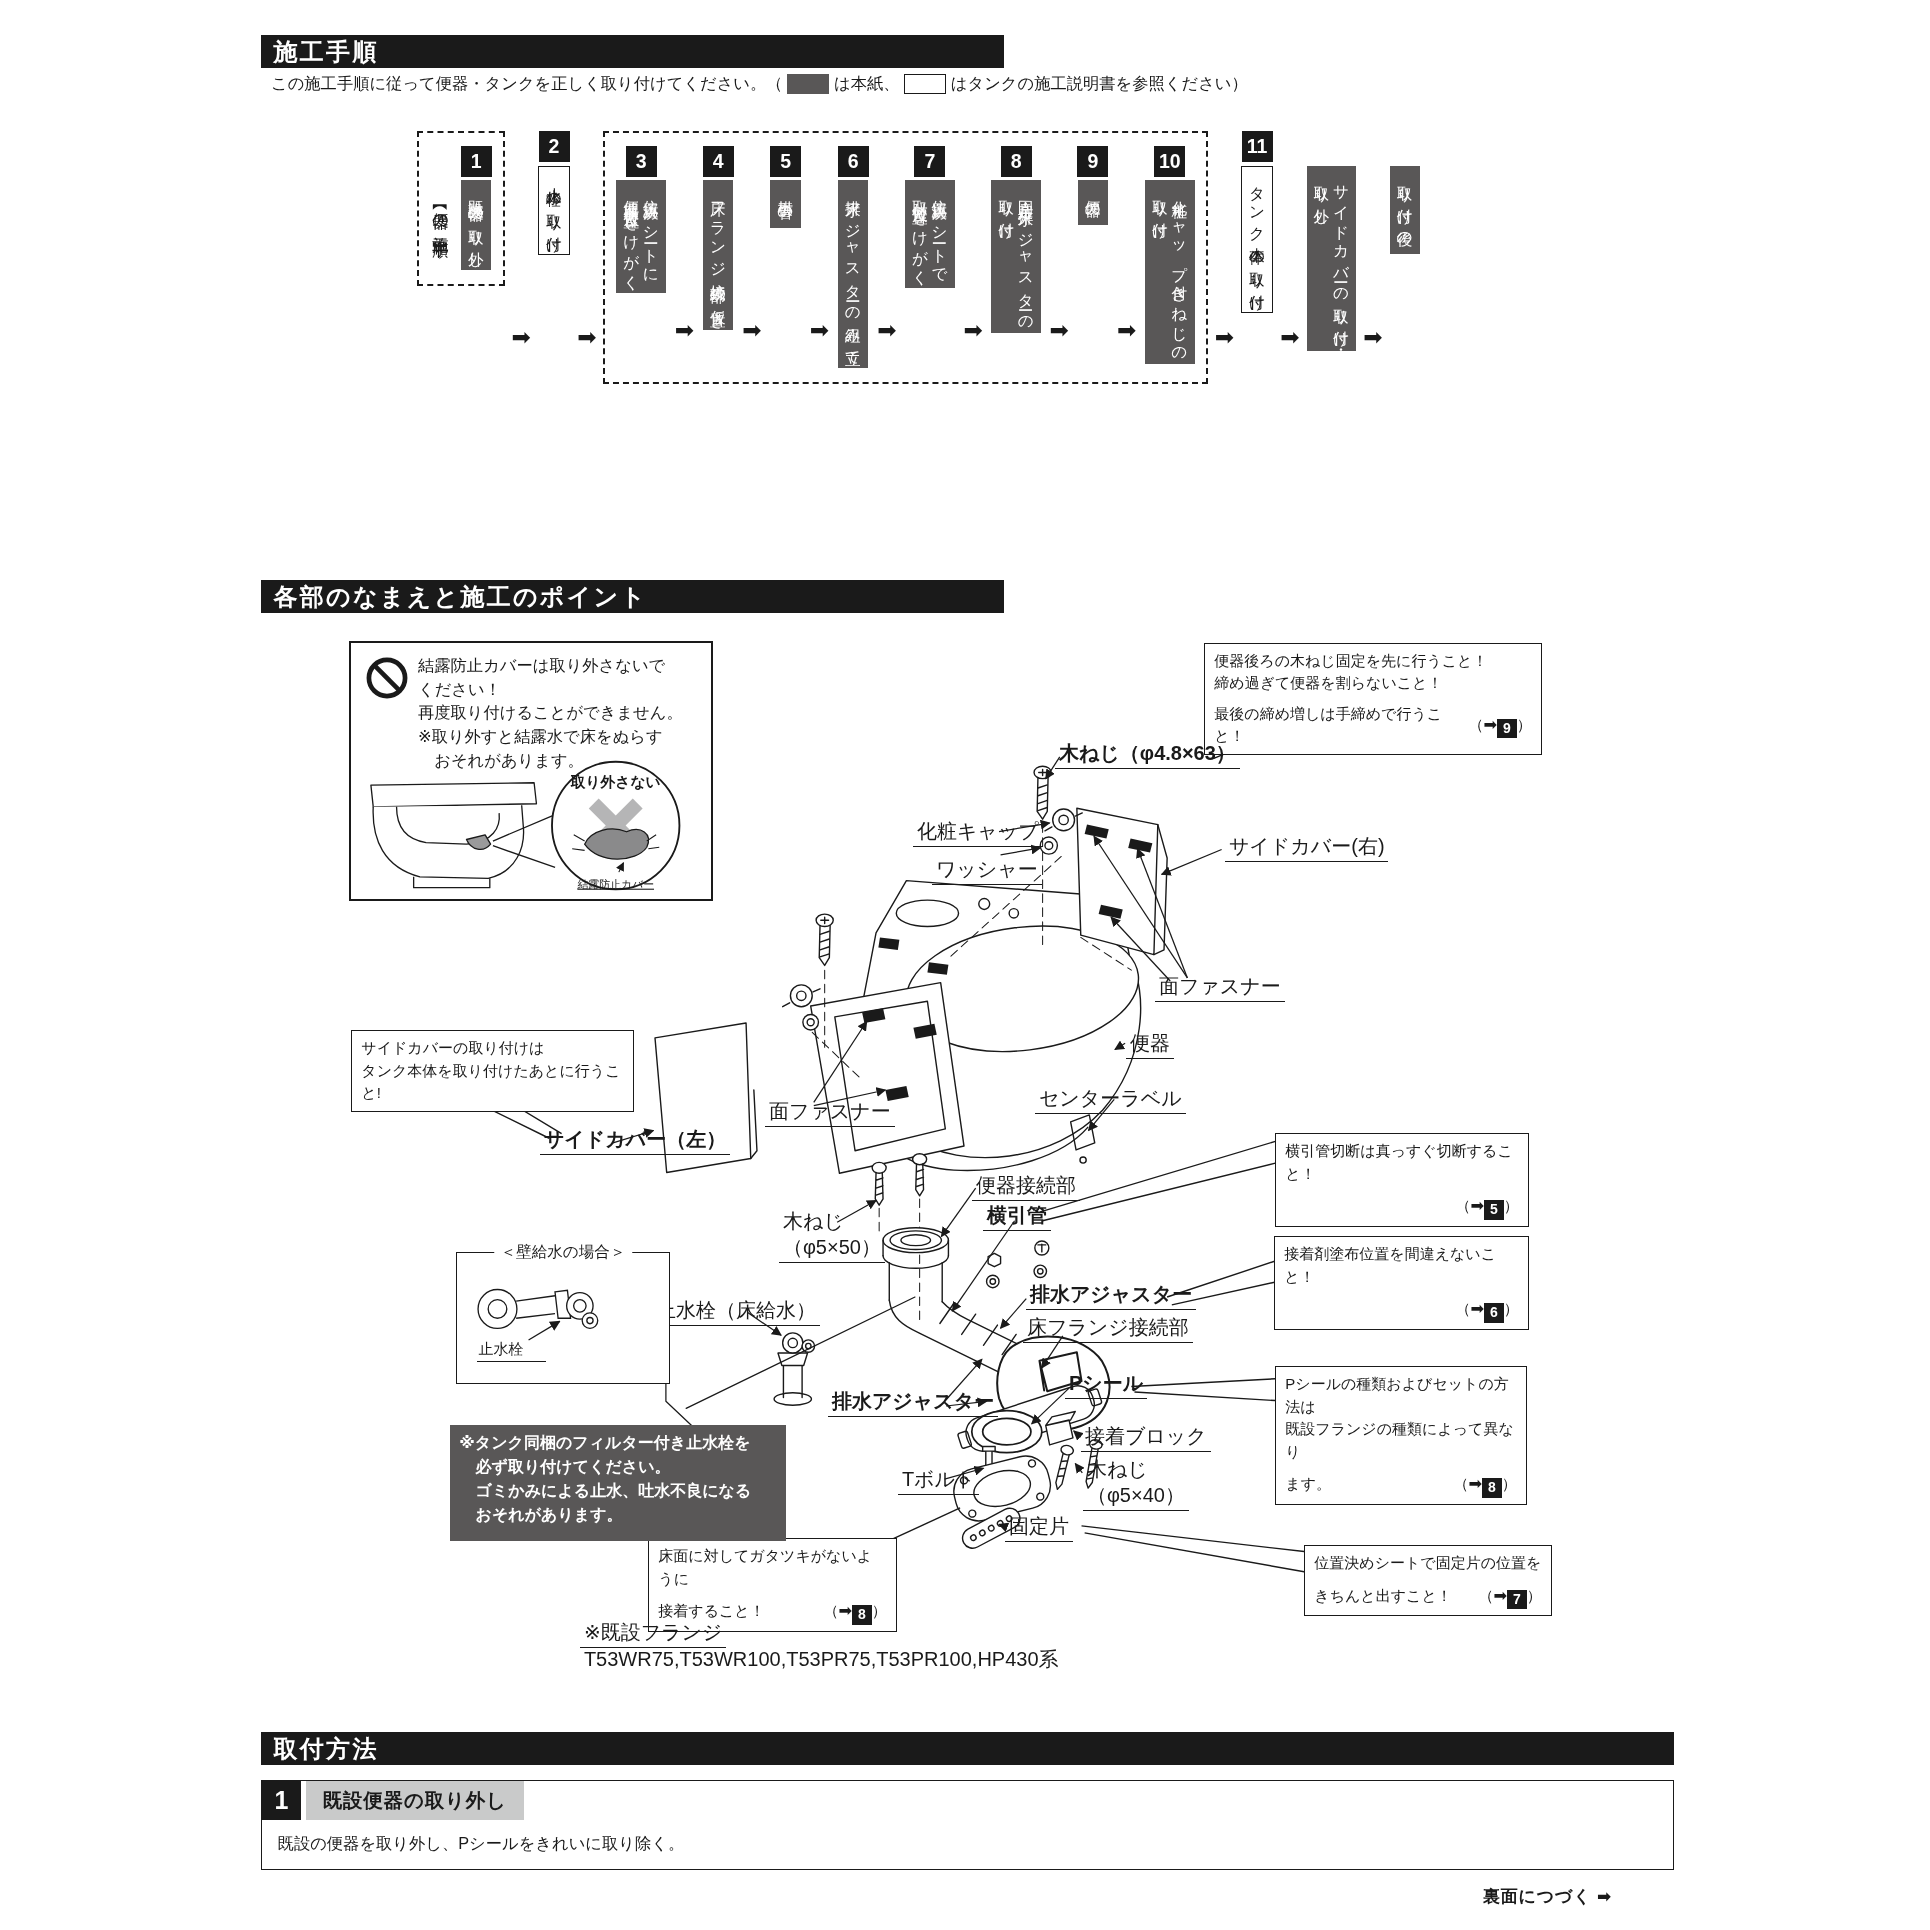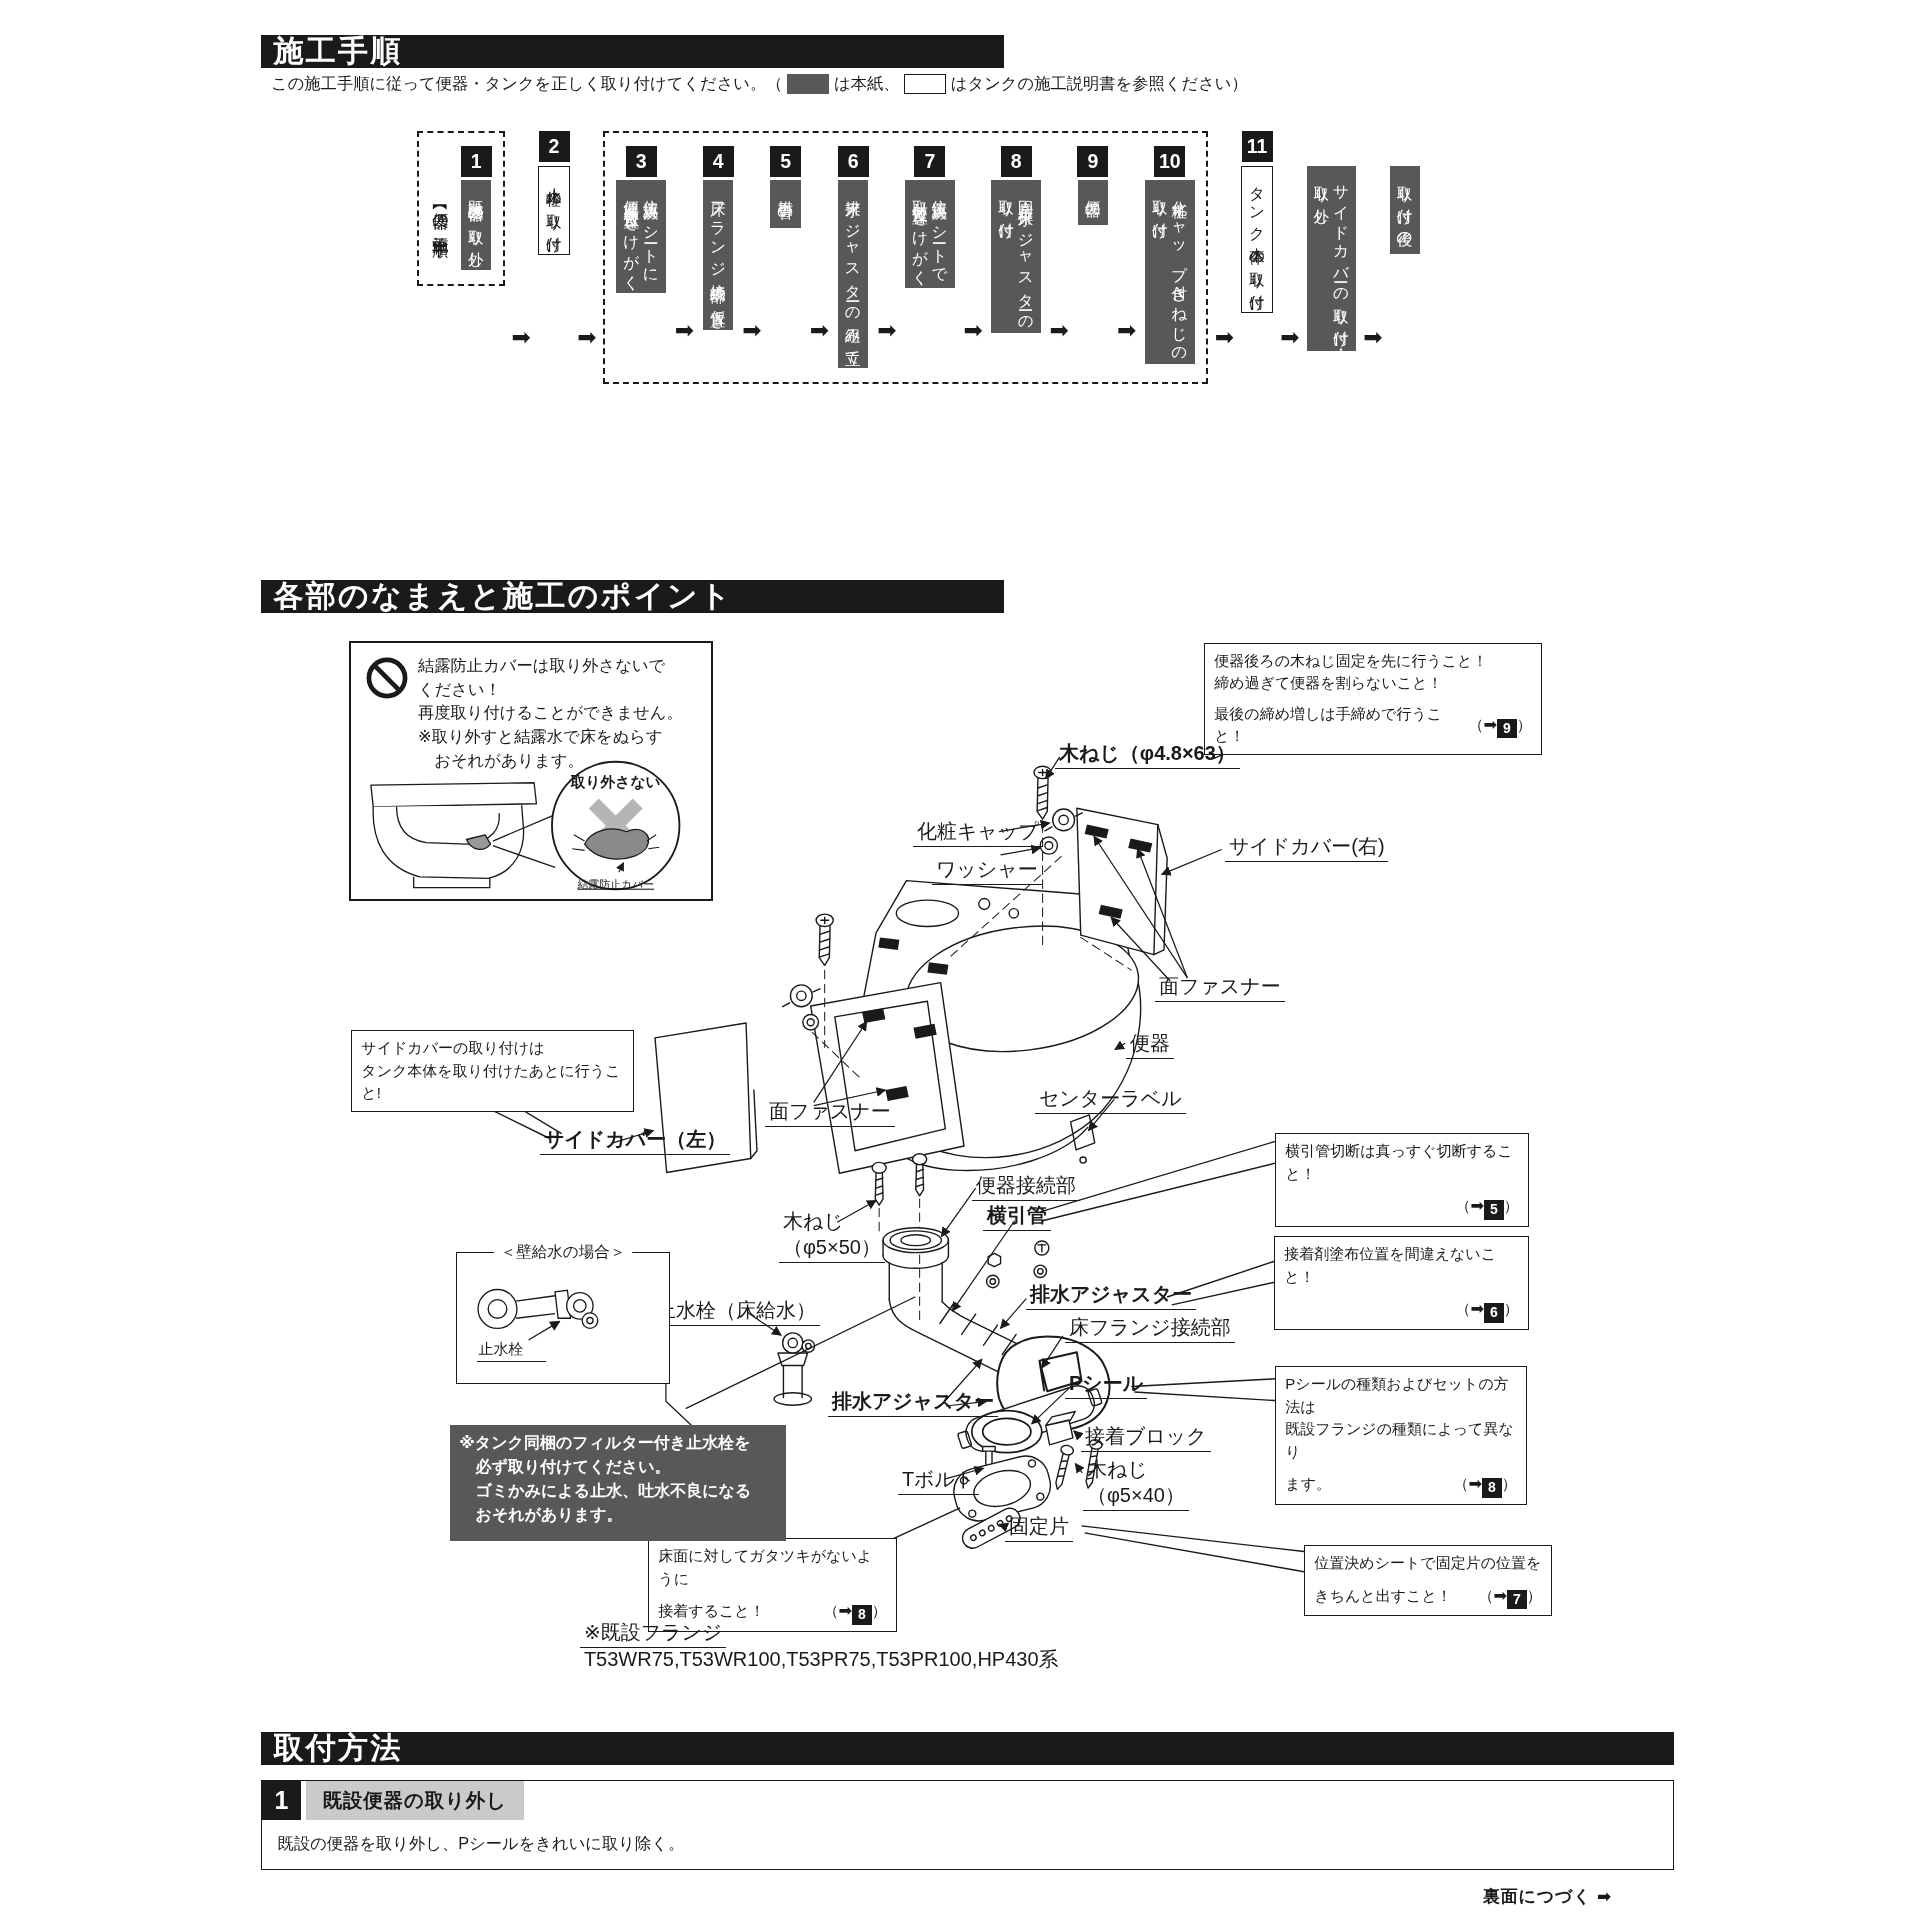--- a/index.html
+++ b/index.html
@@ -1,20 +1,20 @@
 <!DOCTYPE html>
 <html style="font-size:12.5px"><head>
 <meta charset="utf-8">
 <style>
   html,body{margin:0;padding:0;background:#e8e8e8;}
   *{box-sizing:border-box;}
   #page{position:relative;width:1930px;height:1930px;background:#ffffff;overflow:hidden;
         font-family:"Liberation Sans","DejaVu Sans",sans-serif;color:#1a1a1a;}
   .secbar{position:absolute;background:#1a1a1a;color:#ffffff;font-weight:bold;
-          font-size:30px;letter-spacing:2.3px;display:flex;align-items:center;padding:0 12.5px;height:33px;}
+          font-size:24px;letter-spacing:2.3px;display:flex;align-items:center;padding:0 12.5px;height:33px;}
   
   #intro{position:absolute;left:271px;top:73px;font-size:16.3px;display:flex;align-items:center;gap:4.7px;white-space:nowrap;text-align:center;}
   .swatch{display:inline-block;width:42px;height:20px;vertical-align:middle;}
   .swatch.gray{background:#595757;}
   .swatch.white{background:#ffffff;border:1.6px solid #1a1a1a;}
   #flowchart{position:absolute;left:261px;top:131px;width:1541px;display:flex;align-items:flex-start;}
   .fc-row{display:flex;align-items:flex-start;gap:7px;margin-left:156px;}
   .fc-group{border:2.3px dashed #1a1a1a;padding:12.5px 11px 14px;display:flex;align-items:flex-start;gap:8.6px;}
   .fc-step{display:flex;flex-direction:column;align-items:center;gap:3.9px;}
   .fc-num{width:31px;height:31px;background:#1a1a1a;color:#fff;font-weight:bold;font-size:19.5px;
@@ -450,21 +450,21 @@
     <div class="dlabel" style="left:894px;top:350px;">面ファスナー</div>
     <div class="dlabel" style="left:865px;top:407px;">便器</div>
     <div class="dlabel" style="left:774px;top:462px;">センターラベル</div>
     <div class="dlabel b" style="left:279px;top:503px;">サイドカバー（左）</div>
     <div class="dlabel" style="left:504px;top:475px;">面ファスナー</div>
     <div class="dlabel" style="left:518px;top:585px;">木ねじ
 （φ5×50）</div>
     <div class="dlabel" style="left:711px;top:549px;">便器接続部</div>
     <div class="dlabel b" style="left:722px;top:579px;">横引管</div>
     <div class="dlabel b" style="left:765px;top:658px;">排水アジャスター</div>
-    <div class="dlabel" style="left:804px;top:691px;">床フランジ接続部</div>
+    <div class="dlabel" style="left:762px;top:691px;">床フランジ接続部</div>
     <div class="dlabel b" style="left:804px;top:747px;">Pシール</div>
     <div class="dlabel b" style="left:567px;top:765px;">排水アジャスター</div>
     <div class="dlabel" style="left:820px;top:800px;">接着ブロック</div>
     <div class="dlabel" style="left:822px;top:833px;">木ねじ
 （φ5×40）</div>
     <div class="dlabel" style="left:637px;top:843px;">Tボルト</div>
     <div class="dlabel" style="left:744px;top:890px;">固定片</div>
     <div class="dlabel" style="left:391px;top:674px;">止水栓（床給水）</div>
     <div class="dlabel" style="left:319px;top:996px;">※既設フランジ</div>
     <div class="dlabel noline" style="left:319px;top:1023px;">T53WR75,T53WR100,T53PR75,T53PR100,HP430系</div>

